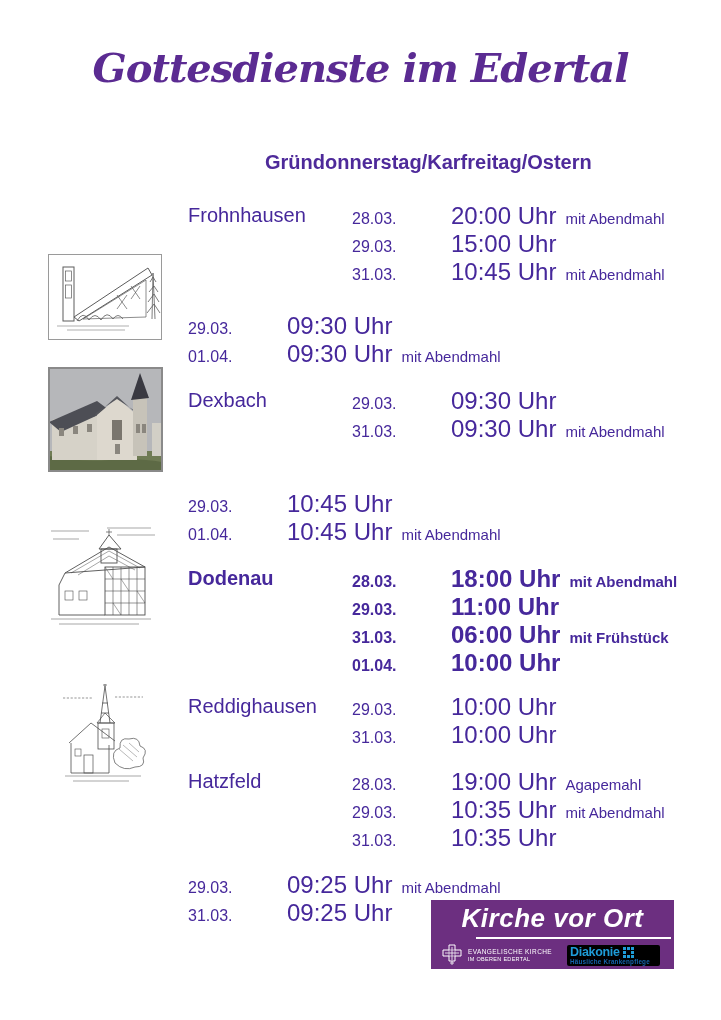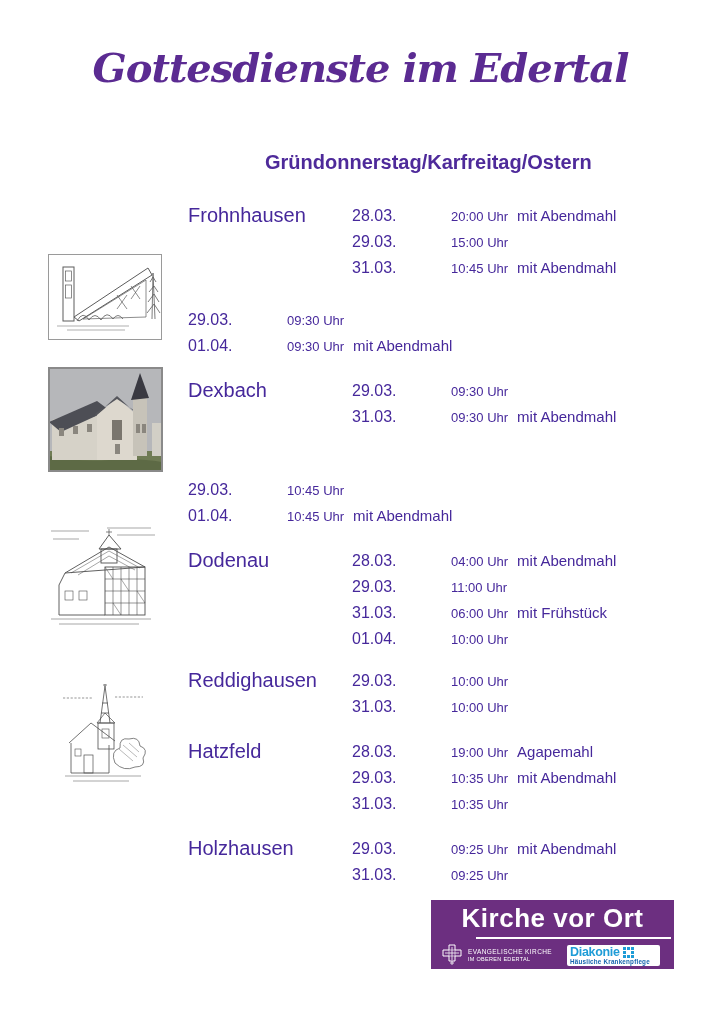--- a/index.html
+++ b/index.html
@@ -17,51 +17,51 @@
   }
   .subtitle{
     position:absolute;top:151px;left:249px;
     font-size:20px;font-weight:bold;color:#4e2a9a;margin-left:16px;
   }
   
   .schedule{position:absolute;left:188px;top:203px;width:490px;}
   .group{display:flex;margin-bottom:19px;}
   .group.g0{margin-bottom:26px;}
   .group.g2{margin-bottom:47px;}
-  .group.g4{margin-bottom:16px;}
+  .group.g4{margin-bottom:16px;font-weight:bold;}
   .loc{width:164px;font-size:20px;line-height:25px;}
   .rows{flex:1;}
   .row{display:flex;align-items:baseline;line-height:25px;white-space:nowrap;}
   .date{width:99px;font-size:16px;}
-  .time{font-size:13px;}
+  .time{font-size:24px;}
   .note{font-size:15px;margin-left:9px;}
   
   .fig{position:absolute;background:#fff;}
   .fig svg{display:block;}
   .fig1{left:48px;top:254px;width:112px;height:84px;border:1px solid #9a9a9a;}
   .fig2{left:48px;top:367px;width:113px;height:103px;border:1px solid #8a8a8a;}
   .fig3{left:45px;top:523px;width:118px;height:110px;}
   .fig4{left:57px;top:683px;width:96px;height:104px;}
   
   .banner{
     position:absolute;left:431px;top:900px;width:243px;height:69px;
     background:#6c2f80;
   }
   .banner-title{
     position:absolute;top:3px;left:0;right:0;text-align:center;
-    color:#ffffff;font-weight:bold;font-size:26px;letter-spacing:0.5px;
+    color:#ffffff;font-weight:bold;font-size:26px;letter-spacing:0.5px;font-style:italic;
   }
   .banner-line{position:absolute;left:45px;right:3px;top:37px;height:2px;background:#ffffff;}
   .ek-logo{position:absolute;left:9px;top:44px;display:flex;align-items:center;}
   .ek-text{margin-left:4px;color:#ffffff;}
   .ek-l1{font-size:6.5px;letter-spacing:0.4px;line-height:8px;}
   .ek-l2{font-size:5.5px;letter-spacing:0.3px;line-height:7px;}
   .dia-box{
     position:absolute;left:136px;top:45px;width:93px;height:21px;
-    background:#ffffff;border-radius:2px;padding:1px 3px;box-sizing:border-box;
+    background:#000000;border-radius:2px;padding:1px 3px;box-sizing:border-box;
   }
   .dia-row{display:flex;align-items:center;}
   .dia-title{font-weight:bold;font-size:12.5px;color:#1e9cd7;letter-spacing:-0.3px;line-height:12px;}
   .dia-crest{margin-left:3px;}
   .dia-sub{font-weight:bold;font-size:6.3px;color:#1565ae;line-height:7px;letter-spacing:0.2px;}
 </style>
 </head>
 <body>
 
 <div class="page">
@@ -215,21 +215,21 @@
           <span class="note">mit Abendmahl</span>
         </div>
       </div>
     </div>
 
     <div class="group g4">
       <div class="loc">Dodenau</div>
       <div class="rows">
         <div class="row">
           <span class="date">28.03.</span>
-          <span class="time">04:00 Uhr</span>
+          <span class="time">18:00 Uhr</span>
           <span class="note">mit Abendmahl</span>
         </div>
         <div class="row">
           <span class="date">29.03.</span>
           <span class="time">11:00 Uhr</span>
           <span class="note"></span>
         </div>
         <div class="row">
           <span class="date">31.03.</span>
           <span class="time">06:00 Uhr</span>
@@ -274,21 +274,20 @@
         </div>
         <div class="row">
           <span class="date">31.03.</span>
           <span class="time">10:35 Uhr</span>
           <span class="note"></span>
         </div>
       </div>
     </div>
 
     <div class="group g7">
-      <div class="loc">Holzhausen</div>
       <div class="rows">
         <div class="row">
           <span class="date">29.03.</span>
           <span class="time">09:25 Uhr</span>
           <span class="note">mit Abendmahl</span>
         </div>
         <div class="row">
           <span class="date">31.03.</span>
           <span class="time">09:25 Uhr</span>
           <span class="note"></span>

